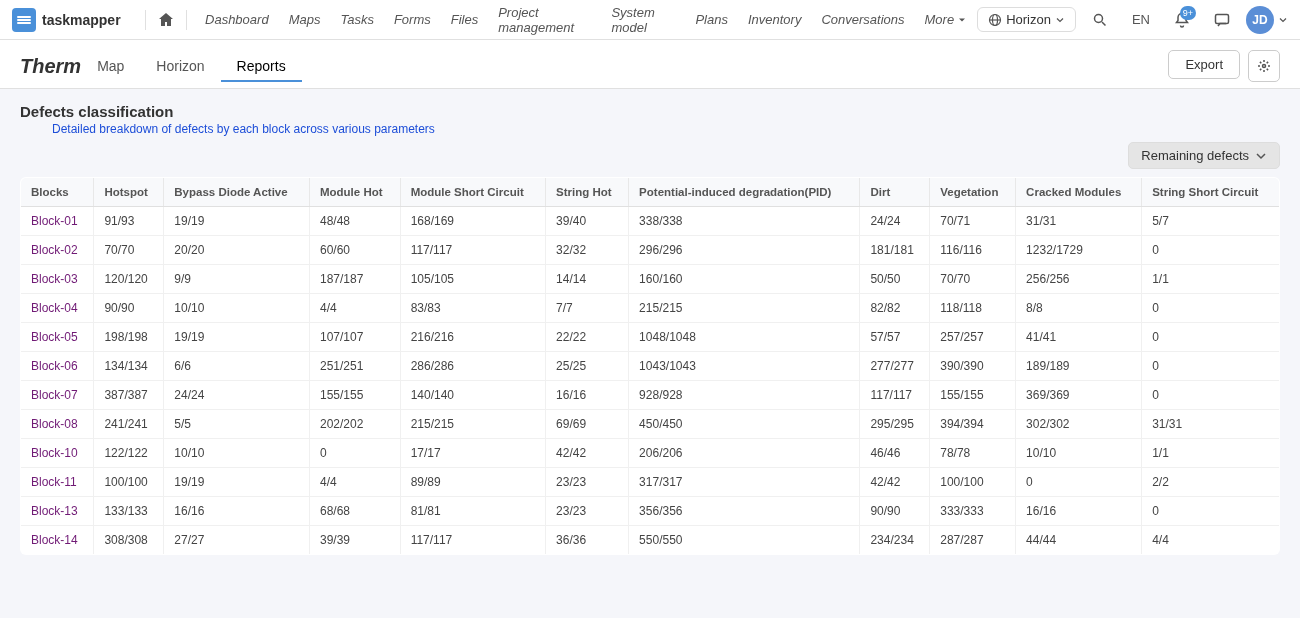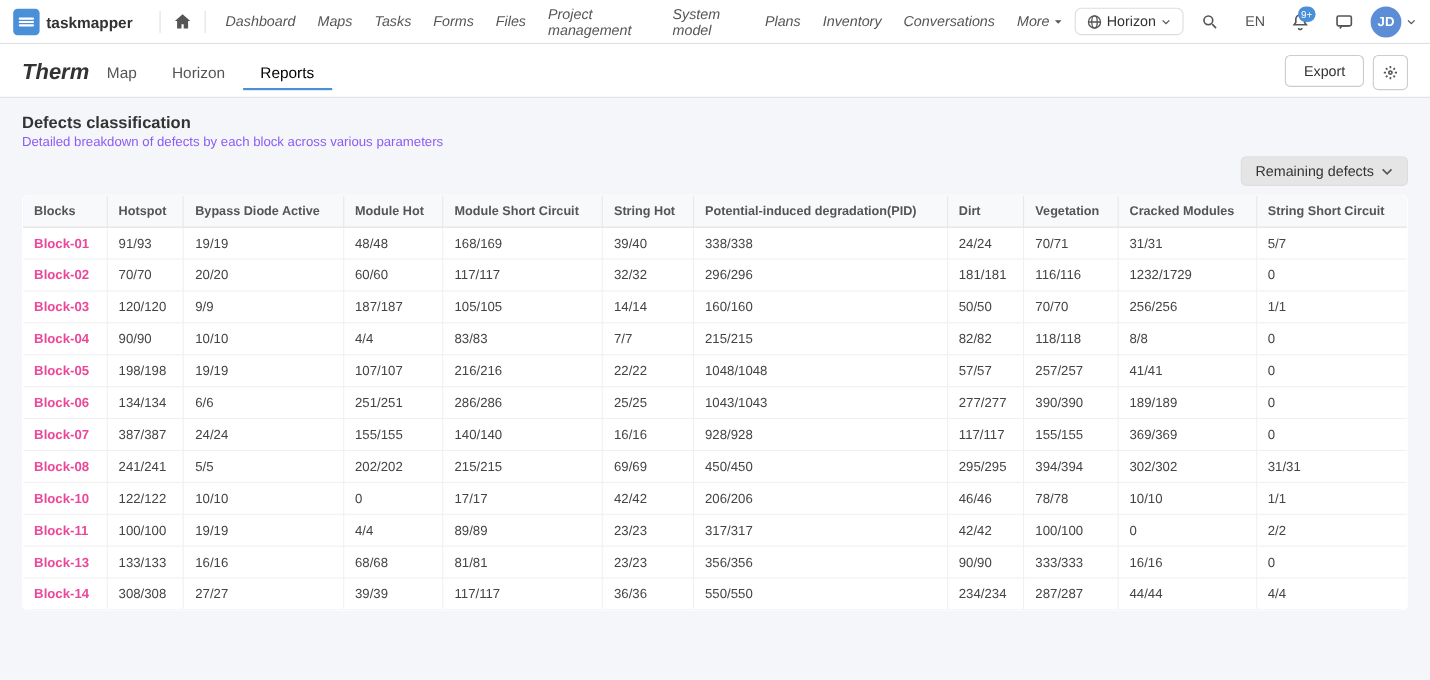--- a/index.html
+++ b/index.html
@@ -125,21 +125,21 @@
     }
 
     
     .section-header {
       padding: 14px 20px 6px;
     }
     .section-title {
       font-size: 15px; font-weight: 600; color: #333;
     }
     .section-subtitle {
-      font-size: 12px; color: #8b5cf6; margin-top: 2px;
+      font-size: 12px; color: #1d4ed8; margin-top: 2px; margin-left: 32px;
     }
 
     
     .table-container {
       padding: 0 20px 20px;
       overflow-x: auto;
     }
     .filter-row {
       display: flex; justify-content: flex-end;
       margin-bottom: 8px;
@@ -176,21 +176,21 @@
     th:last-child { border-right: none; }
     td {
       padding: 7px 10px;
       border-bottom: 1px solid #f0f0f0;
       border-right: 1px solid #f0f0f0;
       white-space: nowrap;
       color: #444;
     }
     td:last-child { border-right: none; }
     tr:last-child td { border-bottom: none; }
-    td:first-child { font-weight: 700; color: #ec4899; }
+    td:first-child { font-weight: 400; color: #701a75; }
   </style>
 </head>
 <body>
 
 <nav class="top-nav">
   <div class="nav-logo">
     <div class="logo-icon">
       <svg width="16" height="16" viewBox="0 0 16 16" fill="none">
         <rect x="1" y="4" width="14" height="2" rx="1" fill="white"></rect>
         <rect x="1" y="7" width="14" height="2" rx="1" fill="white"></rect>

